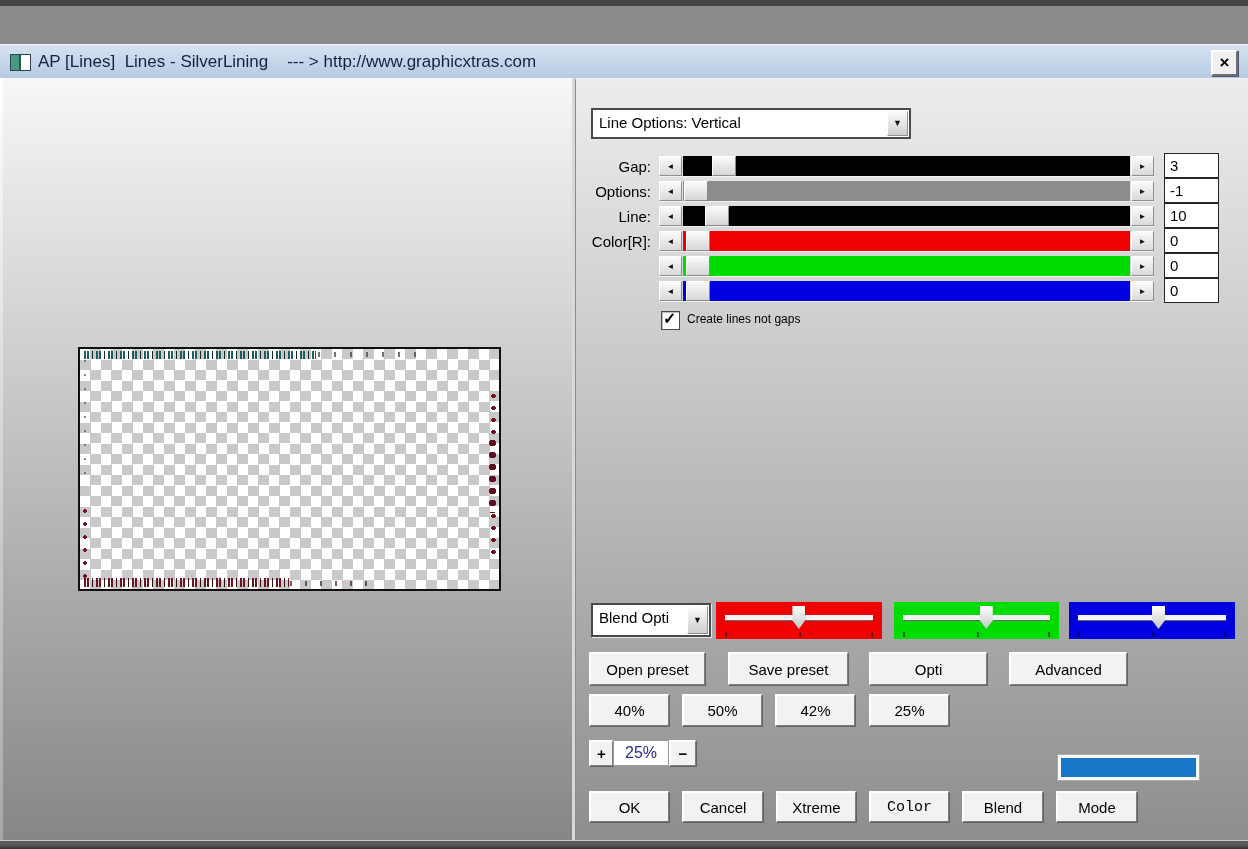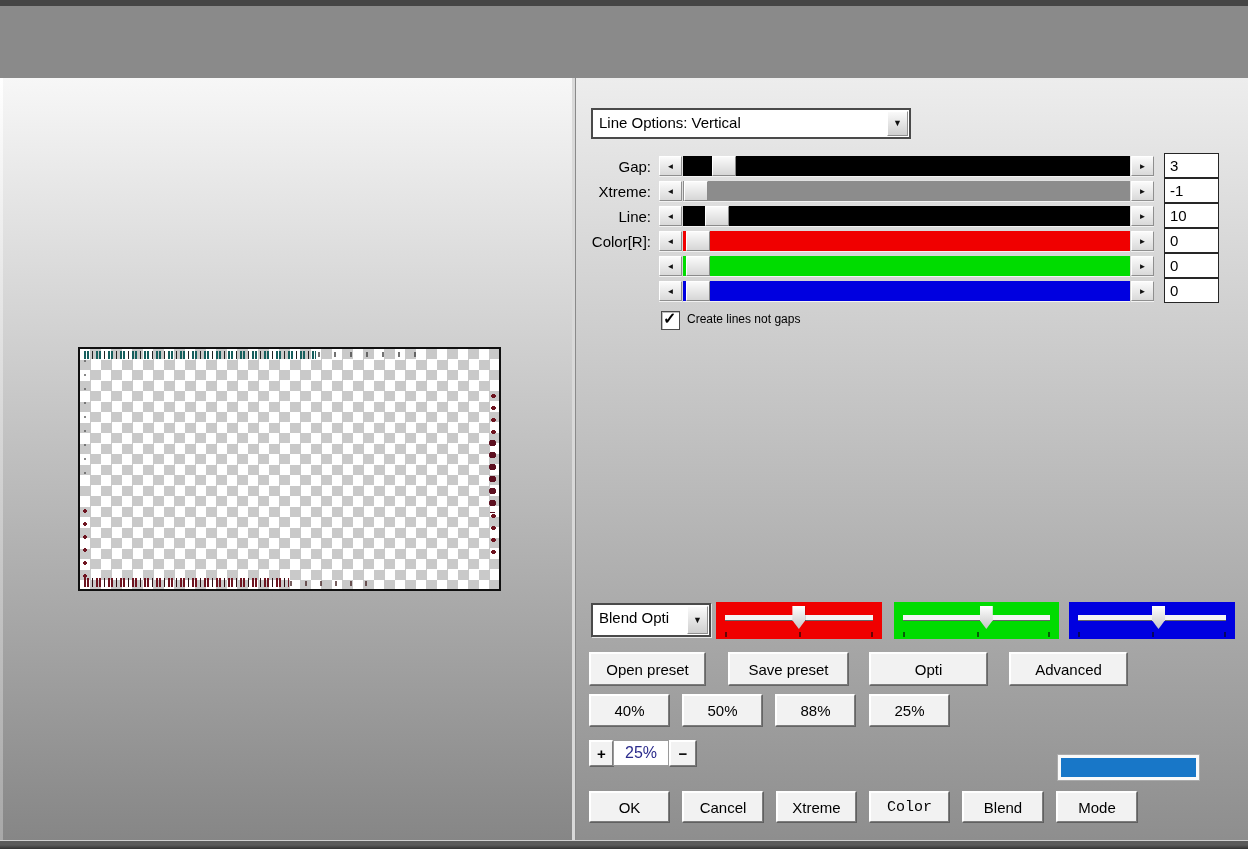--- a/index.html
+++ b/index.html
@@ -147,20 +147,25 @@
   .progress{position:absolute;left:482px;top:677px;width:141px;height:25px;box-sizing:border-box;
     border:3px solid #fafafa;outline:1px solid #ababab;background:#1877c8;}
 </style>
 </head>
 <body>
 
 <div class="screen">
 
   <div class="top-strip"></div>
 
+  <div class="inner-titlebar">
+    <div class="plugin-icon"></div>
+    <span class="inner-title">AP [Lines]  Lines - SilverLining    --- &gt; http://www.graphicxtras.com</span>
+    <button class="close-btn">×</button>
+  </div>
 
   <div class="left-panel">
     <div class="left-edge"></div>
     <div class="preview">
       <div class="pm pm-top"></div>
       <div class="pm pm-top2"></div>
       <div class="pm pm-bottom"></div>
       <div class="pm pm-bottom2"></div>
       <div class="pm pm-right"></div>
       <div class="pm pm-right2"></div>
@@ -181,21 +186,21 @@
 
     <div class="srow row-0">
       <span class="slabel">Gap:</span>
       <button class="sarrow a-left">◄</button>
       <div class="strack t-black">
         <div class="sthumb"></div>
       </div>
       <button class="sarrow a-right">►</button>
     </div>
     <div class="srow row-1">
-      <span class="slabel">Xtreme:</span>
+      <span class="slabel">Options:</span>
       <button class="sarrow a-left">◄</button>
       <div class="strack t-gray">
         <div class="sthumb"></div>
       </div>
       <button class="sarrow a-right">►</button>
     </div>
     <div class="srow row-2">
       <span class="slabel">Line:</span>
       <button class="sarrow a-left">◄</button>
       <div class="strack t-black">
@@ -267,21 +272,21 @@
       <div class="tick tr"></div>
     </div>
 
     <button class="btn btn-open">Open preset</button>
     <button class="btn btn-save">Save preset</button>
     <button class="btn btn-reset">Opti</button>
     <button class="btn btn-advanced">Advanced</button>
 
     <button class="btn btn-100">40%</button>
     <button class="btn btn-50">50%</button>
-    <button class="btn btn-33">88%</button>
+    <button class="btn btn-33">42%</button>
     <button class="btn btn-25">25%</button>
 
     <button class="zbtn z-plus">+</button>
     <input class="z-field" value="25%" style="">
     <button class="zbtn z-minus">−</button>
 
     <div class="progress"></div>
 
     <button class="btn btn-ok">OK</button>
     <button class="btn btn-cancel">Cancel</button>

